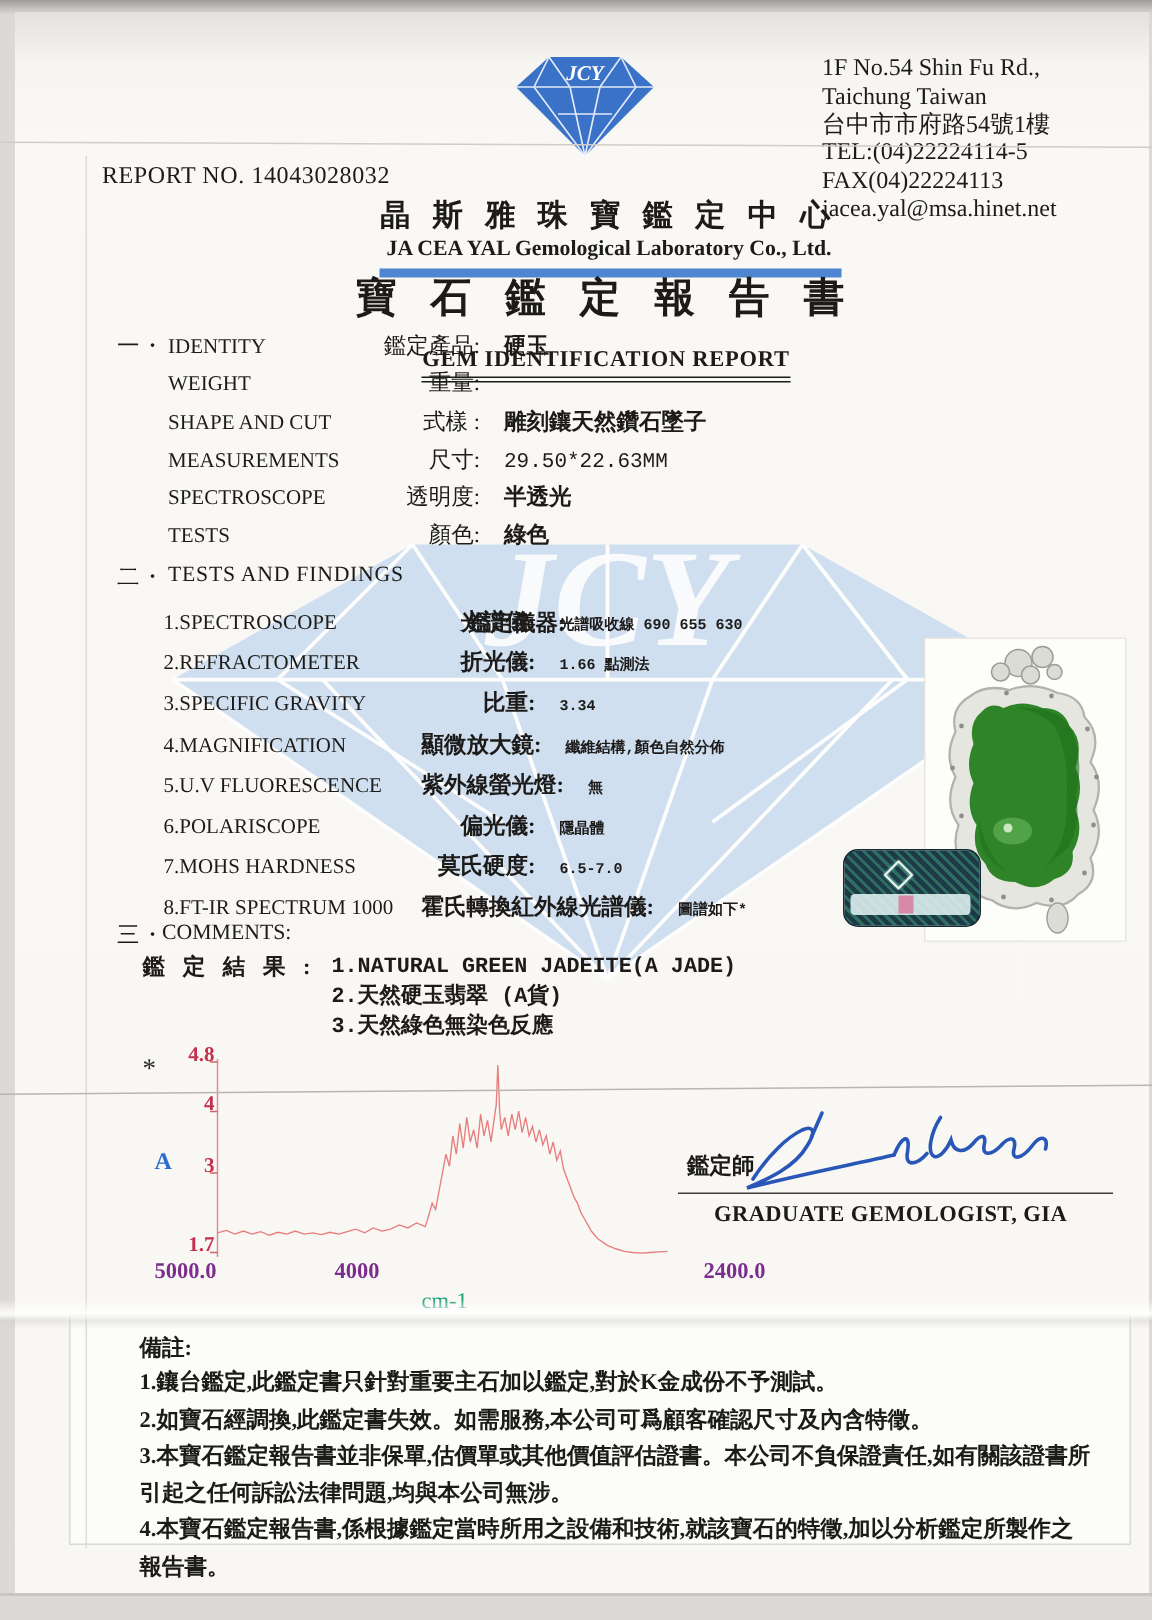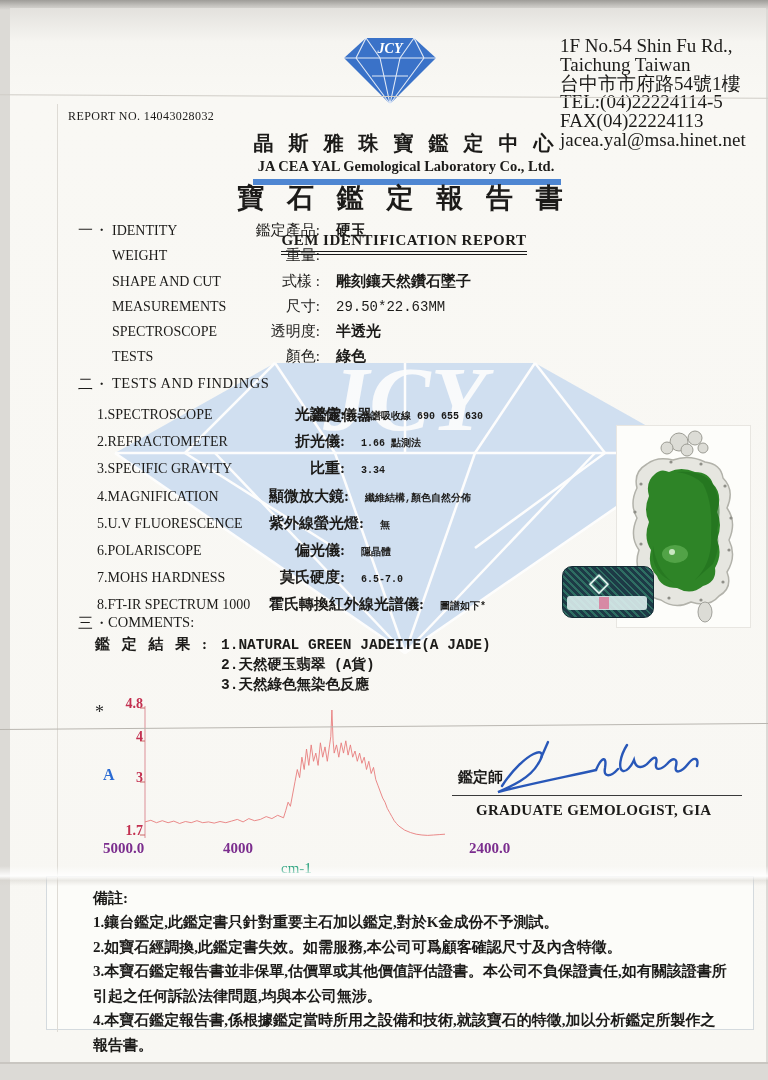--- a/index.html
+++ b/index.html
@@ -19,45 +19,45 @@
   .crease1{position:absolute;left:0;top:96px;width:768px;height:1px;background:#d0cdc7;transform:rotate(.25deg);z-index:5;}
 >>>>>>> 221a1e60
   .crease2{position:absolute;left:0;top:328px;width:768px;height:26px;z-index:5;
            background:linear-gradient(180deg,rgba(255,255,255,0) 0,rgba(255,255,255,.85) 45%,rgba(214,211,205,.5) 62%,rgba(255,255,255,0) 100%);}
   .crease3{position:absolute;left:-5px;top:726px;width:778px;height:1px;background:#b9b6b0;transform:rotate(-.45deg);z-index:5;}
   .crease4{position:absolute;left:0;top:866px;width:768px;height:20px;z-index:5;
            background:linear-gradient(180deg,rgba(255,255,255,0) 0,rgba(255,255,255,.9) 50%,rgba(211,208,202,.45) 72%,rgba(255,255,255,0) 100%);}
   .bottom-edge{position:absolute;left:0;top:1062px;width:768px;height:2px;background:#c9c6c1;z-index:5;}
 
   
-  .report-no{position:absolute;left:68px;top:109px;font-size:12px;letter-spacing:.4px;z-index:2;}
+  .report-no{position:absolute;left:68px;top:109px;font-size:16px;letter-spacing:.4px;z-index:2;}
   .logo{position:absolute;left:342px;top:32px;z-index:2;}
   .lab-zh{position:absolute;left:244px;top:130px;width:324px;text-align:center;font-size:20px;font-weight:bold;letter-spacing:5px;z-index:2;white-space:nowrap;}
   .lab-en{position:absolute;left:244px;top:158px;width:324px;text-align:center;font-size:14.5px;font-weight:bold;z-index:2;white-space:nowrap;}
   .blue-rule{position:absolute;left:253px;top:179px;width:308px;height:6px;background:#4e86d2;z-index:2;}
-  .address{position:absolute;left:560px;top:37px;font-size:19px;line-height:18.8px;z-index:2;}
+  .address{position:absolute;left:548px;top:37px;font-size:16px;line-height:18.8px;z-index:2;}
   .title-zh{position:absolute;left:214px;top:180px;width:380px;text-align:center;font-size:27px;font-weight:bold;letter-spacing:8px;z-index:2;white-space:nowrap;}
   .title-en-wrap{position:absolute;left:214px;top:231px;width:380px;text-align:center;z-index:2;}
   .title-en{display:inline-block;font-size:15px;font-weight:bold;border-bottom:4px double #1a1a1a;padding-bottom:2px;letter-spacing:.5px;}
 
   
   .identity{position:absolute;left:78px;top:221px;z-index:2;}
   .id-row{display:flex;height:25.3px;font-size:15px;align-items:baseline;}
   .id-prefix{width:34px;letter-spacing:1px;}
   .id-en{width:122px;font-size:14px;}
   .id-zh{min-width:86px;text-align:right;}
   .id-val{margin-left:16px;font-family:"Liberation Mono","DejaVu Sans Mono",monospace;font-size:14px;}
   .cjk-val{font-family:"Liberation Serif","DejaVu Serif",serif;font-size:15px;font-weight:bold;}
 
   
   .tests{position:absolute;left:78px;top:375px;z-index:2;}
   .t-head{display:flex;font-size:15px;height:30px;}
   .t-head .t-prefix{width:34px;letter-spacing:1px;}
   .t-head .t-en-h{width:200px;font-size:14.5px;letter-spacing:.5px;}
-  .t-rows{margin-left:19px;}
+  .t-rows{margin-left:31px;}
   .t-row{display:flex;height:27.2px;font-size:15px;align-items:baseline;}
   .t-en{min-width:172px;font-size:14px;}
   .t-zh{min-width:76px;text-align:right;font-weight:bold;}
   .t-val{margin-left:16px;font-family:"Liberation Mono","DejaVu Sans Mono",monospace;font-size:10px;font-weight:bold;}
 
   
   .comments{position:absolute;left:78px;top:614px;z-index:2;}
   .c-head{display:flex;font-size:15px;height:21px;}
   .c-head .c-prefix{width:30px;letter-spacing:1px;}
   .c-body{display:flex;margin-left:17px;}

